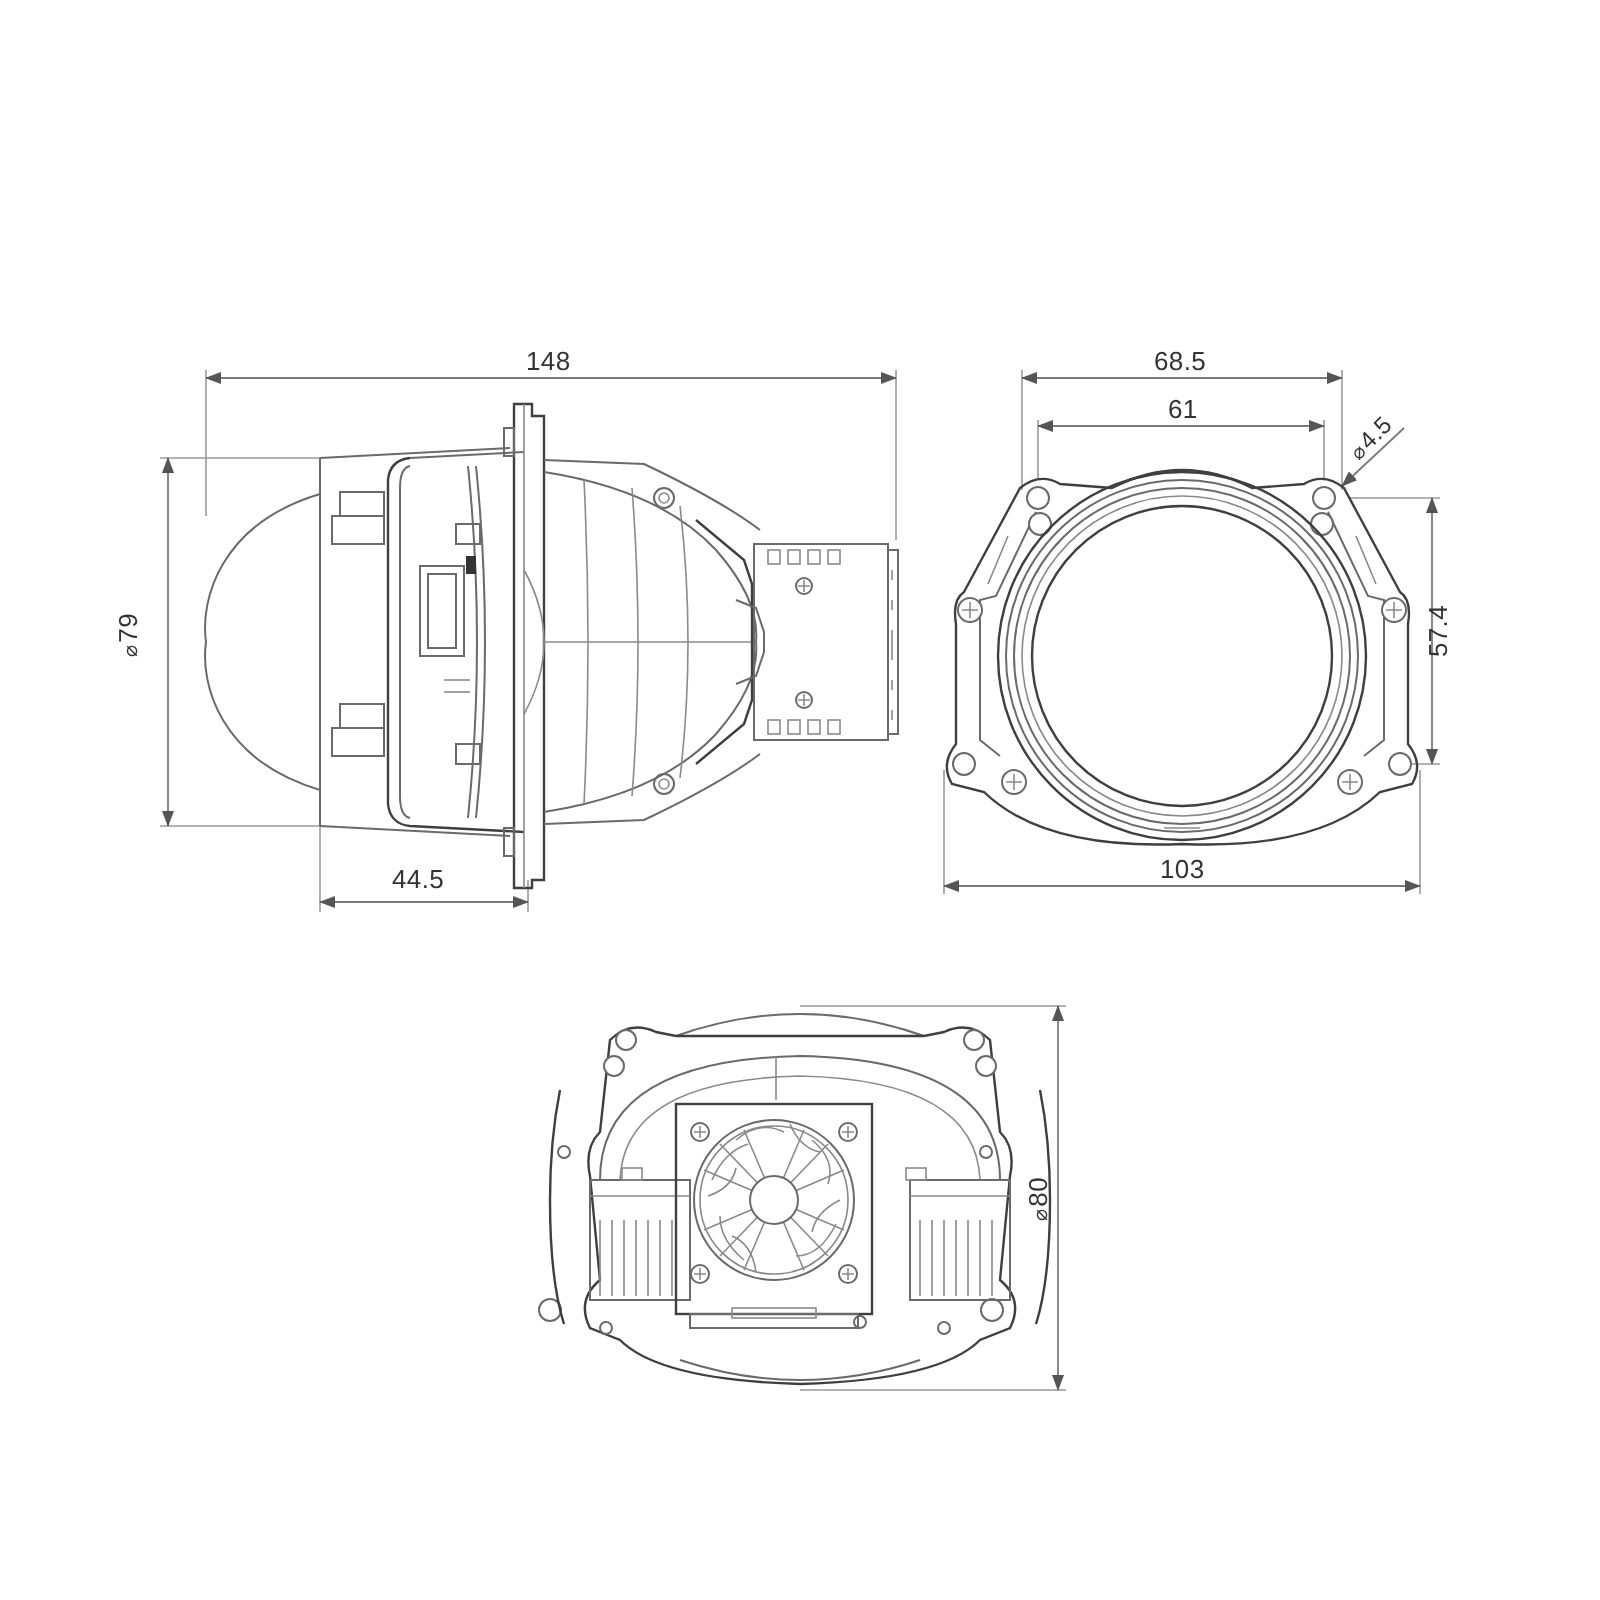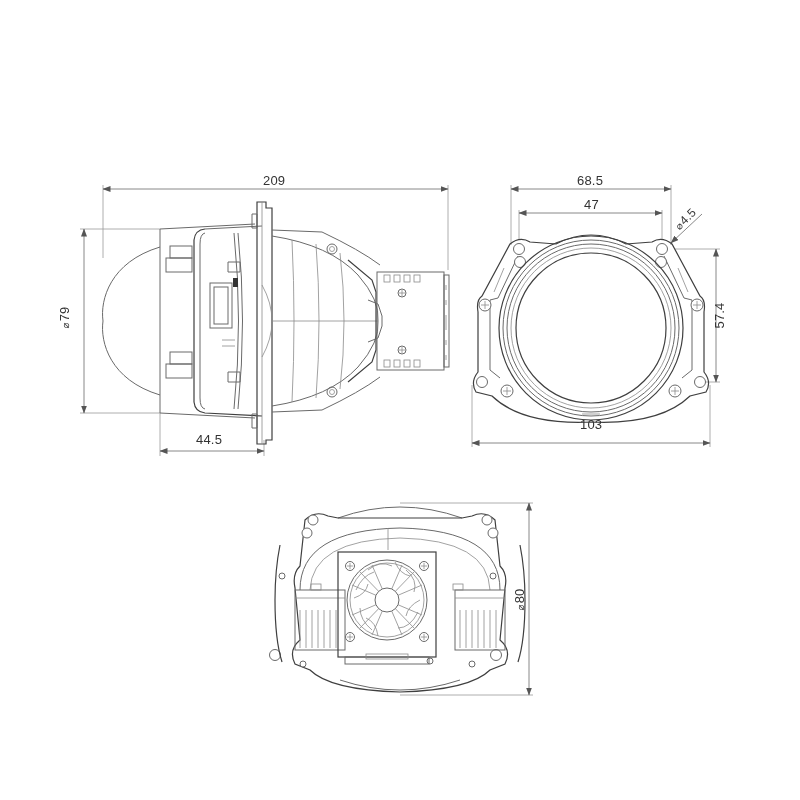--- a/index.html
+++ b/index.html
@@ -224,46 +224,46 @@
       <path d="M387,600 L372,565 M387,600 L402,565 M387,600 L352,585 M387,600 L422,585"></path>
       <path d="M387,600 L352,615 M387,600 L422,615 M387,600 L372,635 M387,600 L402,635"></path>
       <path d="M368,570 Q380,560 392,566 M406,570 Q418,580 414,592 M418,612 Q410,628 398,628 M372,630 Q360,620 360,608 M356,590 Q362,576 374,572"></path>
       <path d="M395,562 Q400,574 410,576 M420,600 Q408,606 406,616 M378,636 Q376,622 366,618 M354,598 Q366,594 368,584"></path>
     </g>
     <circle class="wf" cx="387" cy="600" r="12"></circle>
   </g>
 </svg>
 
 <div class="lbl" style="left:263px; top:173px;">
-  <span>209</span>
+  <span>148</span>
 </div>
 
 <div class="lbl rot" style="left:53px; top:310px; transform: rotate(-90deg);">
   <span class="dia">⌀</span><span>79</span>
 </div>
 
 <div class="lbl" style="left:196px; top:432px;">
   <span>44.5</span>
 </div>
 
 <div class="lbl" style="left:577px; top:173px;">
   <span>68.5</span>
 </div>
 
 <div class="lbl" style="left:584px; top:197px;">
-  <span>47</span>
+  <span>61</span>
 </div>
 
 <div class="lbl rot" style="left:673px; top:212px; transform: rotate(-45deg); font-size:12px;">
   <span class="dia">⌀</span><span>4.5</span>
 </div>
 
 <div class="lbl rot" style="left:706px; top:308px; transform: rotate(-90deg);">
   <span>57.4</span>
 </div>
 
-<div class="lbl" style="left:580px; top:417px;">
+<div class="lbl" style="left:580px; top:427px;">
   <span>103</span>
 </div>
 
 <div class="lbl rot" style="left:508px; top:592px; transform: rotate(-90deg);">
   <span class="dia">⌀</span><span>80</span>
 </div>
 
 </body></html>

